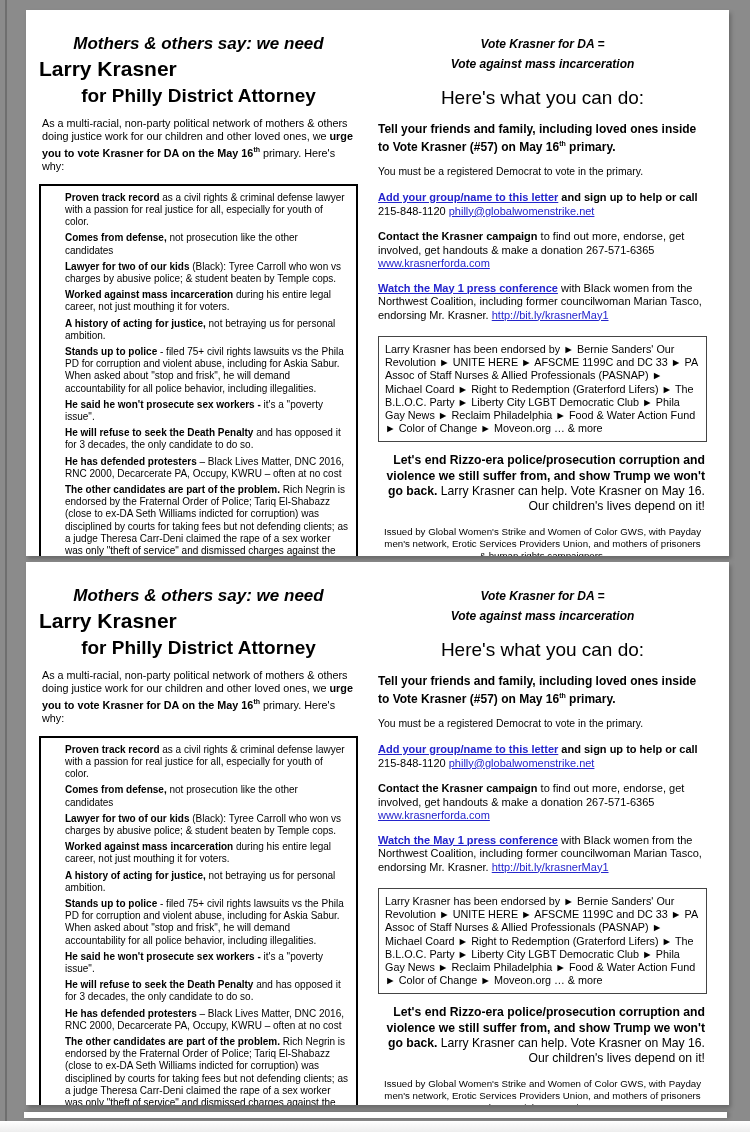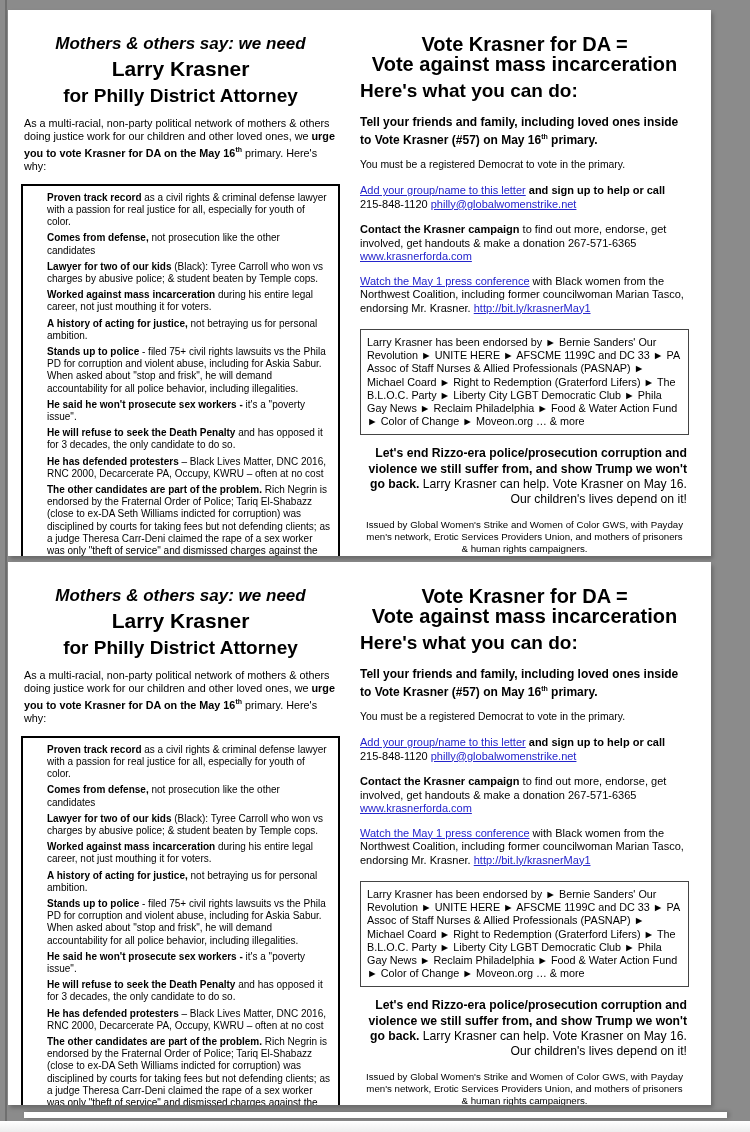--- a/index.html
+++ b/index.html
@@ -4,60 +4,60 @@
 <style>
   html,body{margin:0;padding:0}
   body{
     width:750px;height:1132px;position:relative;overflow:hidden;
     background:#8b8b8b;
     font-family:"Liberation Sans","DejaVu Sans",sans-serif;
     color:#000;
   }
   .edge-line{position:absolute;left:5px;top:0;width:2px;height:1121px;background:#6f6f6f}
   .page{
-    position:absolute;left:8px;width:703px;background:#fff;
+    position:absolute;left:26px;width:703px;background:#fff;
     box-shadow:2px 3px 4px rgba(0,0,0,.25);
     overflow:hidden;
   }
   .page.pos1{top:10px;height:546px}
   .page.pos2{top:562px;height:543px}
   .page-sliver{position:absolute;left:24px;top:1112px;width:703px;height:6px;background:#fff;box-shadow:2px 0 4px rgba(0,0,0,.25)}
   .bottom-strip{position:absolute;left:0;top:1121px;width:750px;height:11px;background:linear-gradient(#fdfdfd,#ececec);border-top:1px solid #fff}
 
   .page-inner{display:flex;padding:24px 10px 0 13px}
   .colL{width:319px;margin-right:20px;flex:none}
   .colR{width:329px;flex:none}
 
   
   .t1{font-style:italic;font-weight:bold;font-size:17px;text-align:center;line-height:20px}
-  .t2{font-weight:bold;font-size:21px;text-align:center;line-height:24px;margin-top:3px}
+  .t2{font-weight:bold;font-size:21px;line-height:24px;margin-top:3px}
   .t3{font-weight:bold;font-size:19px;text-align:center;line-height:22px;margin-top:4px}
   .intro{font-size:10.8px;line-height:13px;margin-top:10px;padding:0 3px}
   .why-box{border:2px solid #000;margin-top:9px;padding:6px 8px 3px 8px}
   .bi{font-size:10px;line-height:12.2px;margin:0 0 4px 16px}
 
   
-  .rt1{font-weight:bold;font-size:20px;text-align:center;line-height:20px}
-  .cando{font-weight:bold;font-size:19px;margin-top:6px}
+  .rt1{font-style:italic;font-weight:bold;font-size:12px;text-align:center;line-height:20px}
+  .cando{font-weight:normal;font-size:19px;text-align:center;margin-top:13px}
   .tell{font-weight:bold;font-size:12px;line-height:14.5px;margin-top:13px}
   .tell-small{font-size:10.4px;line-height:12px;margin-top:1px}
   .para{font-size:11px;line-height:13.5px;margin-top:12px}
   .para.add{margin-top:13px}
   .para.contact{margin-top:12px;white-space:pre-line}
   .para.watch{margin-top:10px}
   .endorse-box{border:1.5px solid #444;margin-top:14px;padding:6px 6px;font-size:10.8px;line-height:13.2px}
   .closing{font-size:12.2px;line-height:15.2px;text-align:right;margin-top:11px;padding:0 2px}
   .issued{font-size:9.7px;line-height:11.8px;text-align:center;margin-top:9px;padding:0 6px}
 
   
   .r-n{}
   .r-b{font-weight:bold}
   .r-bs{font-weight:bold;font-size:7px;vertical-align:5px}
   .r-l{color:#2424cc;text-decoration:underline}
-  .r-lb{color:#2424cc;text-decoration:underline;font-weight:normal}
+  .r-lb{color:#2424cc;text-decoration:underline;font-weight:bold}
 </style>
 </head>
 <body>
 
 <div class="edge-line"></div>
 
 <div id="viewer">
   <div class="page pos1">
     <div class="page-inner">
 

